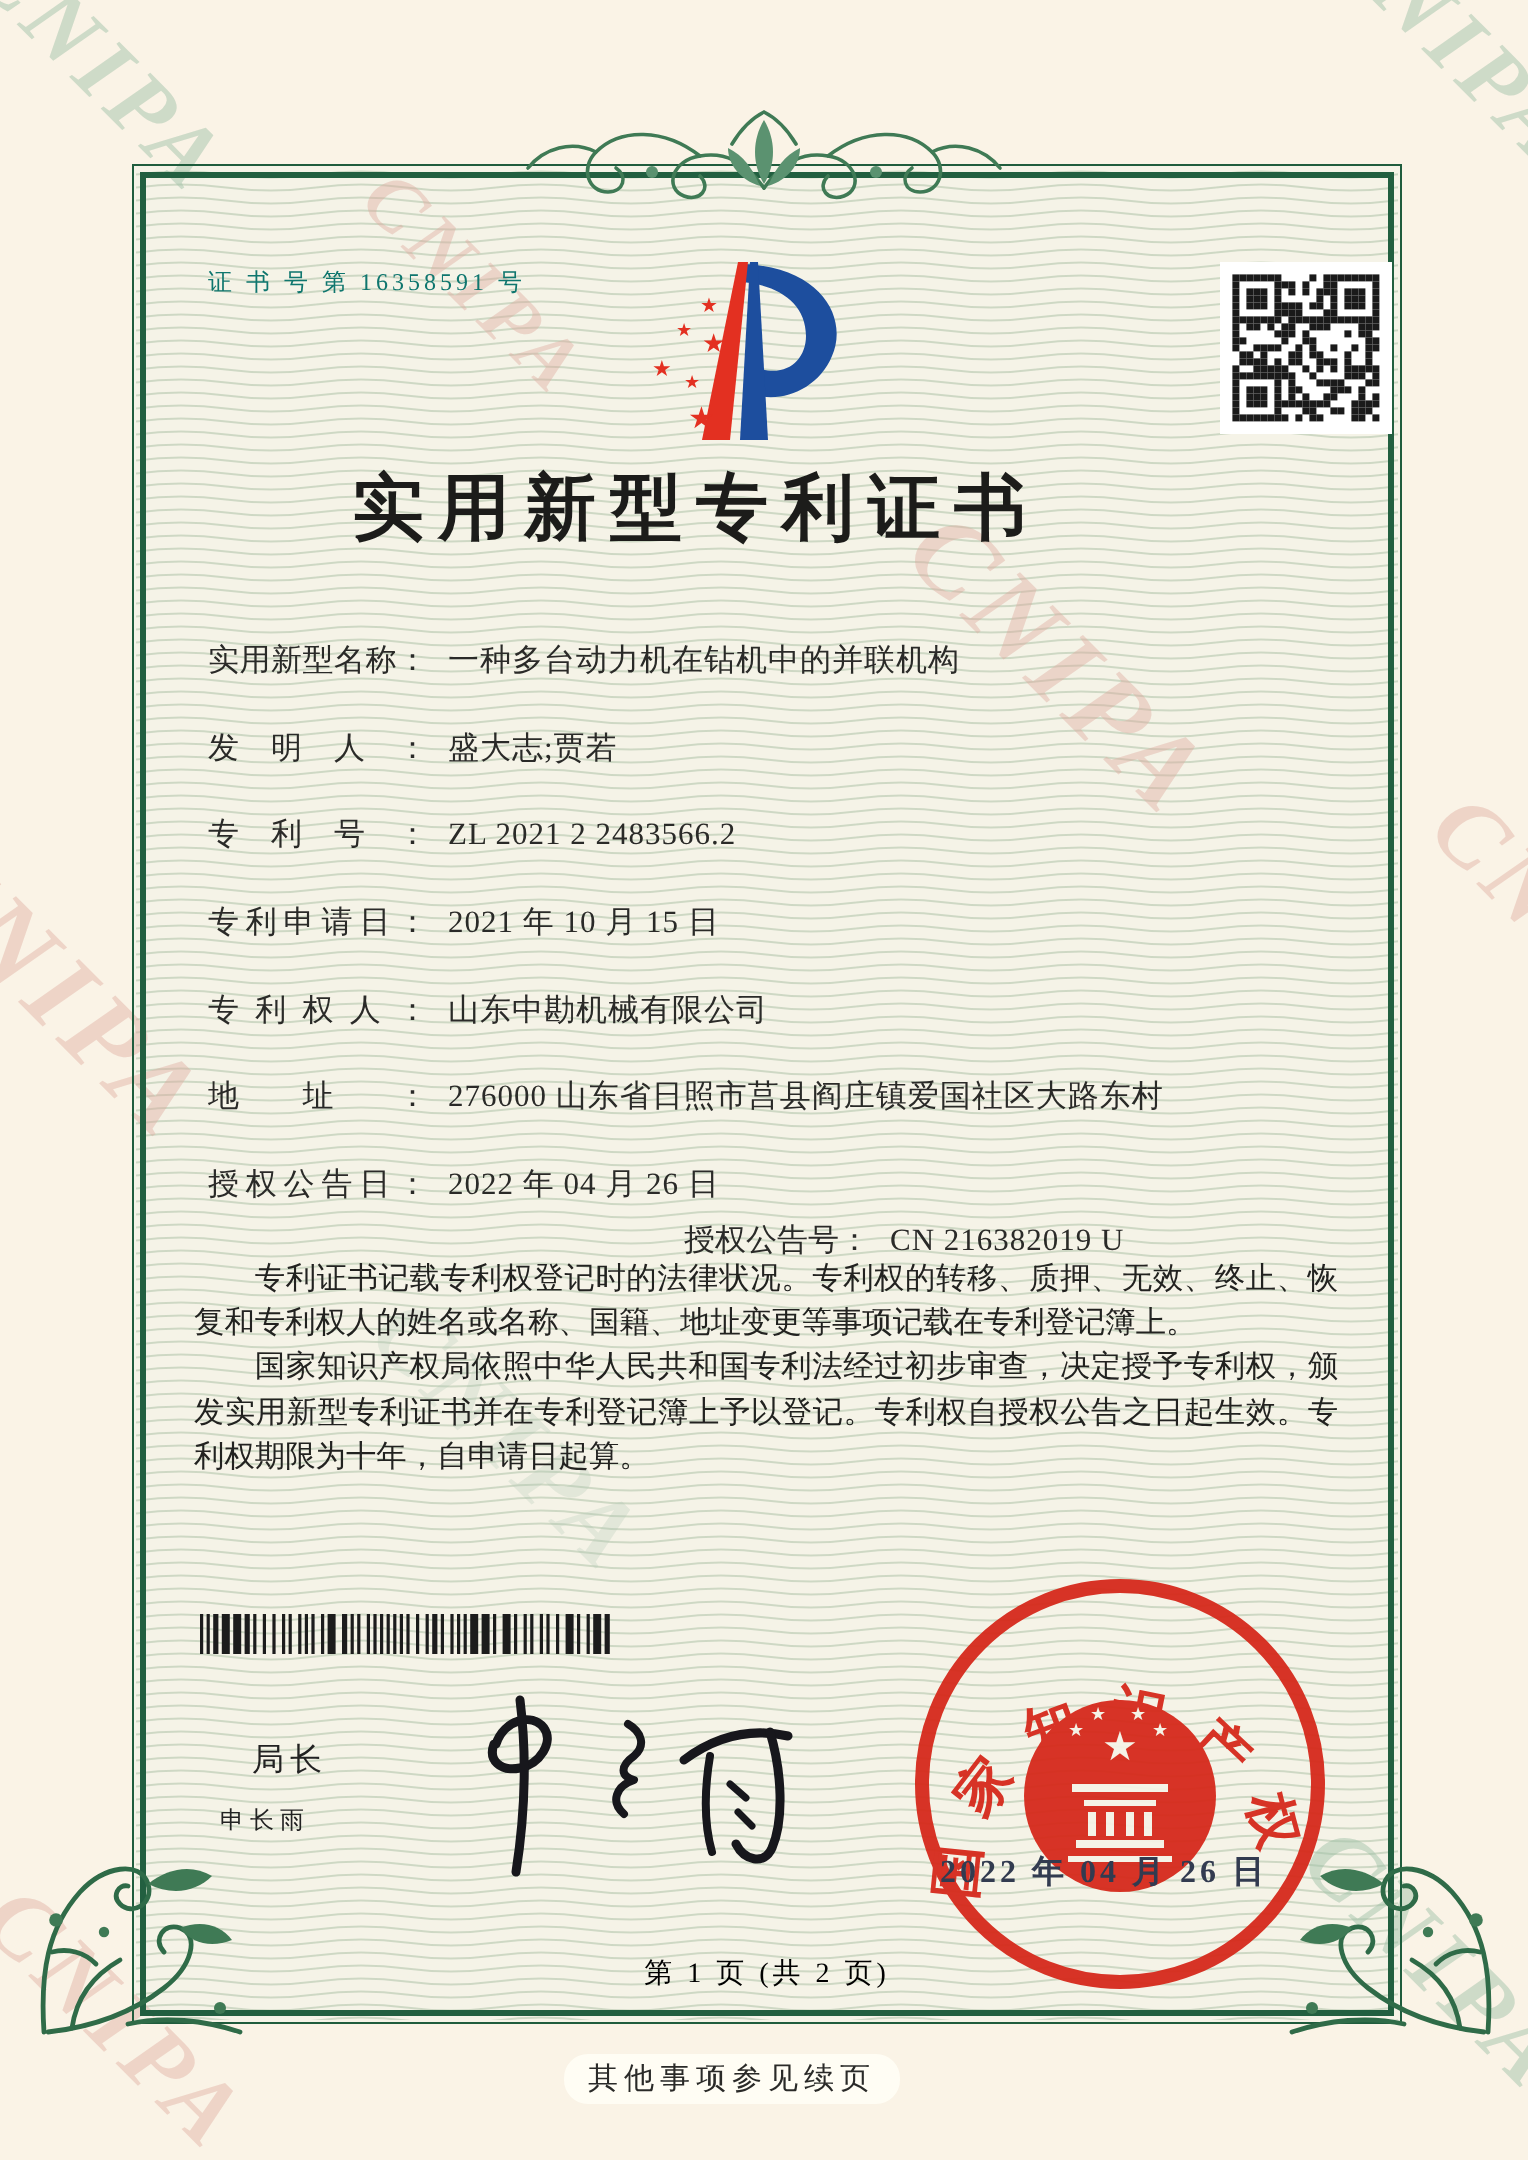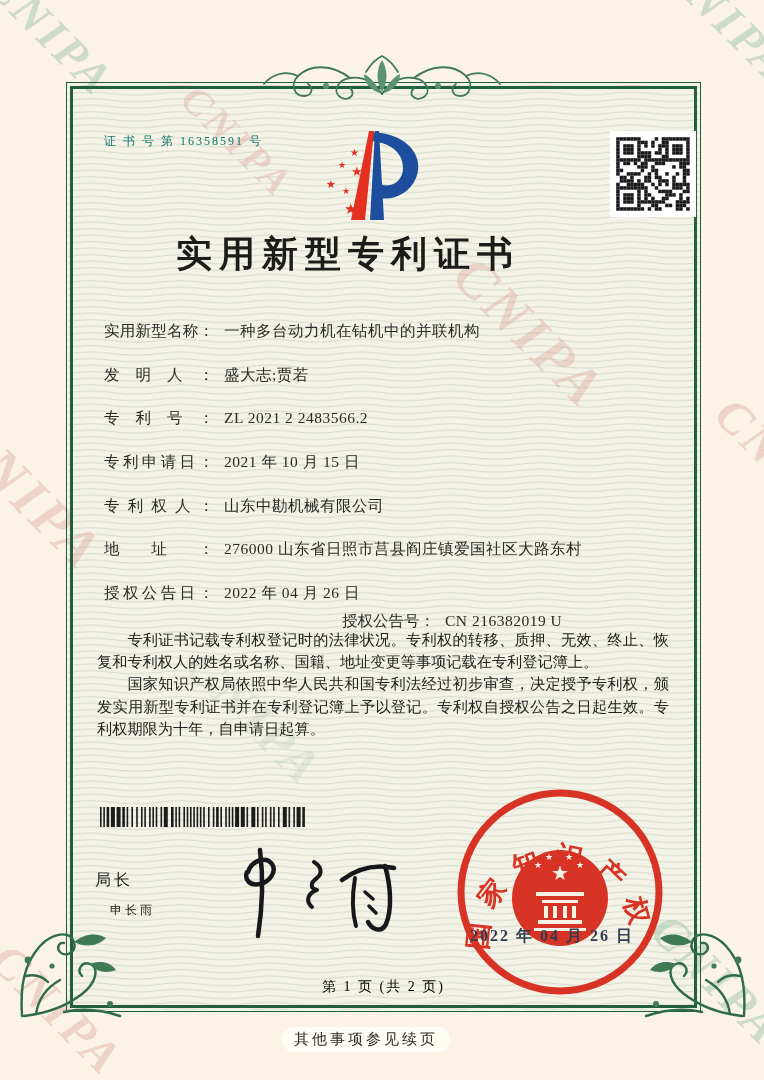--- a/index.html
+++ b/index.html
@@ -68,21 +68,21 @@
 
   .paragraphs {
     left:97px; top:629px; width:572px;
     font-size:15.2px; line-height:22.2px; text-align:justify;
     color:#222220;
   }
   .paragraphs p { text-indent:2em; }
 
   .barcode { left:100px; top:807px; z-index:4; }
 
-  .director-title { left:95px; top:870px; font-size:16px; letter-spacing:3px; color:#222; }
+  .director-title { left:126px; top:870px; font-size:16px; letter-spacing:3px; color:#222; }
   .director-name  { left:110px; top:902px; font-size:12px; letter-spacing:3px; color:#222; }
 
   .signature { left:222px; top:838px; z-index:5; }
 
   .seal { left:452px; top:788px; z-index:4; opacity:0.94; }
   .seal-date {
     left:470px; top:926px; z-index:6; width:190px;
     font-size:16px; font-weight:bold; letter-spacing:2px; color:#323b50;
   }
 

